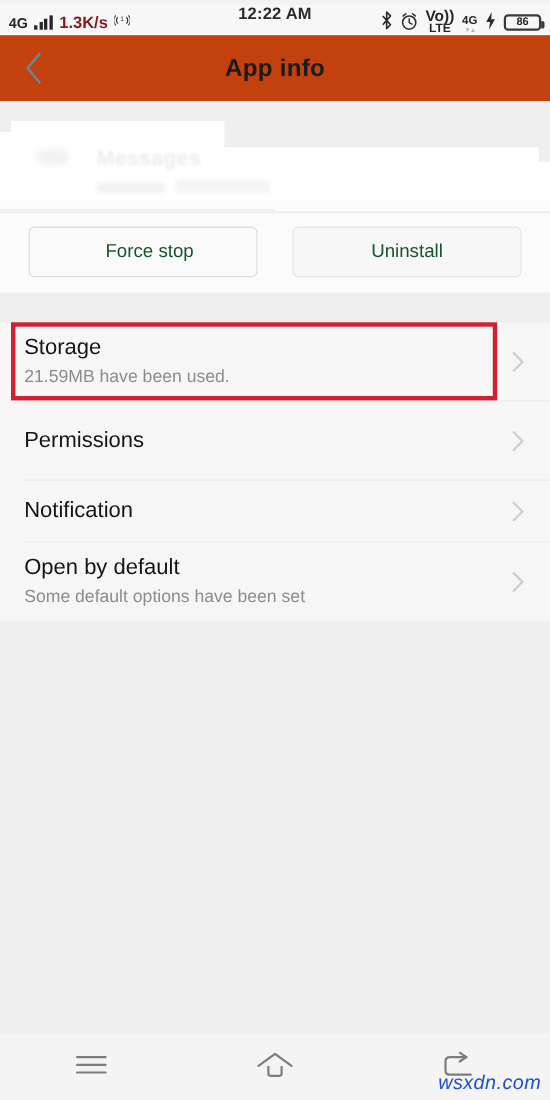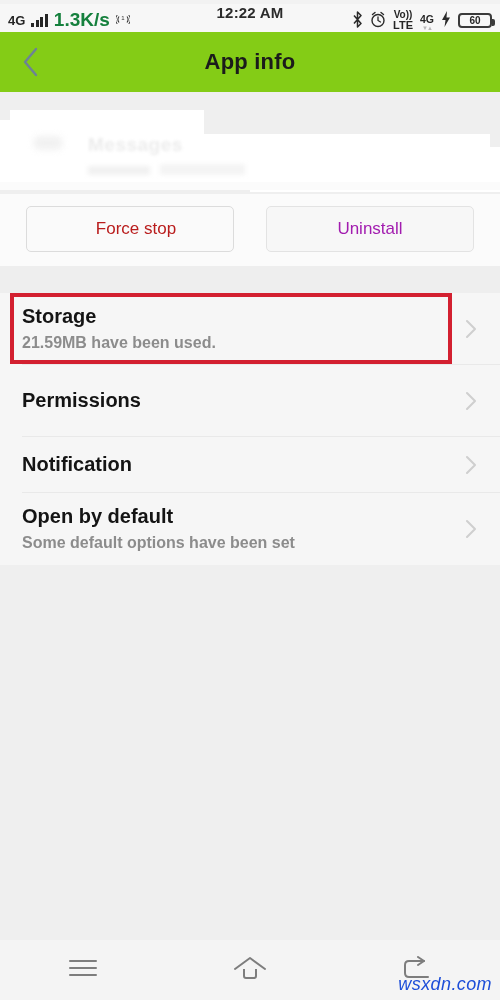--- a/index.html
+++ b/index.html
@@ -16,31 +16,31 @@
     position:absolute; top:4px; left:0; width:500px; height:32px;
     background:#f7f7f7;
     display:flex; padding:0 8px;
   }
   .sb-left { display:flex; align-items:center; gap:6px; }
   .sb-right { display:flex; align-items:center; gap:7px; margin-left:auto; }
   .sb-center {
     position:absolute; left:0; width:500px; text-align:center;
     font-size:15px; font-weight:bold; color:#2b2b2b; letter-spacing:0.2px;
   }
-  .sb-text { font-size:19px; font-weight:bold; color:#15803d; }
+  .sb-text { font-size:15px; font-weight:bold; color:#7f1d1d; }
   .sb-4g { font-size:13px; font-weight:bold; color:#262626; }
   .bars { display:flex; align-items:flex-end; gap:1.5px; height:13px; }
   .bars i { display:block; width:3px; background:#262626; }
   .bars i:nth-child(1){height:4px;}
   .bars i:nth-child(2){height:7px;}
   .bars i:nth-child(3){height:10px;}
   .bars i:nth-child(4){height:13px;}
   .wifi-dot { font-size:11px; color:#333; line-height:1; }
   .volte { line-height:0.95; text-align:center; color:#262626; }
-  .volte .v1 { font-size:10px; font-weight:bold; display:block; }
+  .volte .v1 { font-size:14px; font-weight:bold; display:block; }
   .volte .v2 { font-size:11px; font-weight:bold; display:block; }
   .net4g { position:relative; }
   .net4g .lbl { font-size:10.5px; font-weight:bold; color:#262626; }
   .net4g .arrows { font-size:6px; color:#b9b9b9; letter-spacing:-1px; display:block;
                    text-align:center; margin-top:-2px;}
   .battery {
     width:34px; height:15px; border:2px solid #3a3a3a; border-radius:4px;
     display:flex; align-items:center; justify-content:center; position:relative;
   }
   .battery .num { font-size:10px; font-weight:bold; color:#262626; }
@@ -48,21 +48,21 @@
     content:""; position:absolute; right:-5px; top:4px;
     width:3px; height:7px; background:#3a3a3a; border-radius:0 2px 2px 0;
   }
   .bolt { font-size:14px; color:#2b2b2b; }
   .bt { font-size:15px; color:#2b2b2b; line-height:1; }
   .alarm { font-size:14px; color:#2b2b2b; line-height:1; }
 
   
   .titlebar {
     position:absolute; top:32px; left:0; width:500px; height:60px;
-    background:#84cc16;
+    background:#c2410c;
     display:flex; align-items:center;
   }
   .back-btn {
     width:62px; height:60px; display:flex; align-items:center; justify-content:center;
   }
   .back-btn svg { display:block; }
   .title-text {
     position:absolute; left:0; width:500px; text-align:center;
     font-size:22px; font-weight:bold; color:#1b1b1b; letter-spacing:0.2px;
     pointer-events:none;
@@ -106,38 +106,38 @@
   .actions {
     position:absolute; top:194px; left:0; width:500px; height:72px;
     background:#fbfbfb;
   }
   .btn {
     position:absolute; top:12px; height:46px; border-radius:5px;
     border:1px solid #dcdcdc; background:#fafafa;
     display:flex; align-items:center; justify-content:center;
     font-size:17px;
   }
-  .btn.force { left:26px; width:208px; color:#b91c1c;padding-left:12px; }
-  .btn.uninstall { left:266px; width:208px; color:#a21caf; background:#f7f7f7; border-color:#e3e3e3; }
+  .btn.force { left:26px; width:208px; color:#14532d;padding-left:12px; }
+  .btn.uninstall { left:266px; width:208px; color:#14532d; background:#f7f7f7; border-color:#e3e3e3; }
 
   
   .gap-band {
     position:absolute; top:266px; left:0; width:500px; height:27px;
     background:#eeeeee;
   }
 
   
   .list {
     position:absolute; top:293px; left:0; width:500px; height:272px;
     background:#f6f6f6;
   }
   .row {
     position:relative; width:500px;
     display:flex; align-items:center;
-    padding-left:22px; padding-right:42px;font-weight:bold;
+    padding-left:22px; padding-right:42px;
   }
   .row.two { height:71px; }
   .row.one { height:55px;text-align:right; }
   .row-texts { display:flex; flex-direction:column; justify-content:center; }
   .row-title { font-size:20px; color:#141414; line-height:1.25; }
   .row-sub { font-size:16px; color:#8c8c8c; line-height:1.35; margin-top:3px; }
   .chev {
     position:absolute; right:22px; top:50%; transform:translateY(-50%);
     width:14px; height:22px;
   }
@@ -218,21 +218,21 @@
       <span class="net4g">
         <span class="lbl">4G</span>
         <span class="arrows">▼▲</span>
       </span>
       <span class="bolt">
         <svg width="10" height="16" viewBox="0 0 10 16">
           <path d="M6 0 L1 9 L4.5 9 L3.5 16 L9 6.5 L5.5 6.5 Z" fill="#2b2b2b"></path>
         </svg>
       </span>
       <span class="battery">
-        <span class="num">60</span>
+        <span class="num">86</span>
       </span>
     </div>
   </div>
 
   <div class="titlebar">
     <div class="back-btn">
       <span>
         <svg width="20" height="32" viewBox="0 0 20 32">
           <path d="M15 3 L4 16 L15 29" stroke="#6d8296" stroke-width="2.4" fill="none" stroke-linecap="round" stroke-linejoin="round"></path>
         </svg>

